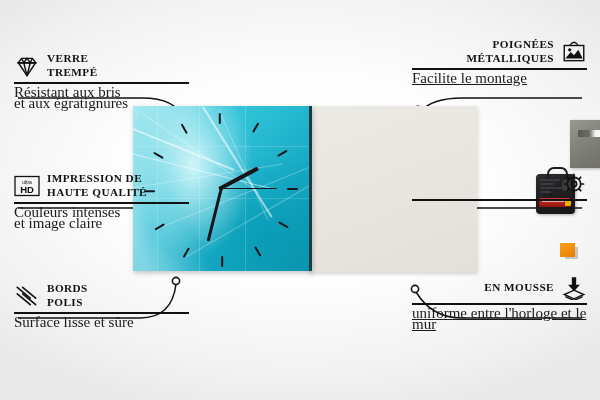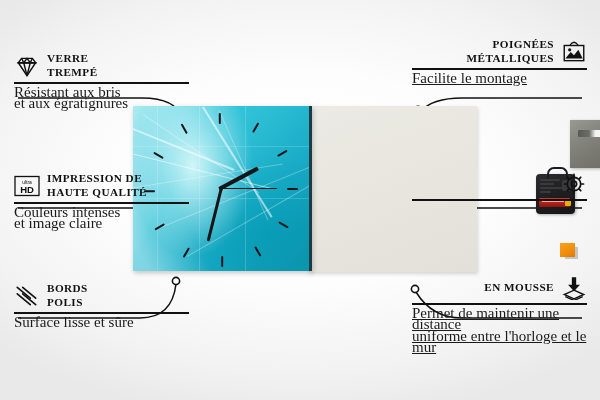--- a/index.html
+++ b/index.html
@@ -296,18 +296,17 @@
         <div class="feat-title">EN MOUSSE</div>
       </div>
       <svg class="ico" viewBox="0 0 24 22">
         <path d="M10,1 L14,1 L14,8 L17.5,8 L12,14 L6.5,8 L10,8 Z" fill="#111"></path>
         <path d="M12,13 L21,17 L12,21 L3,17 Z" fill="none" stroke="#111" stroke-width="1.3"></path>
         <path d="M4,19 L12,22.5 L20,19" fill="none" stroke="#111" stroke-width="1.3"></path>
       </svg>
     </div>
     <div class="feat-rule"></div>
     <div class="feat-desc">
-      <div>Permet de maintenir une distance</div>
       <div>uniforme entre l'horloge et le mur</div>
     </div>
   </div>
 
 </div>
 
 </body></html>

